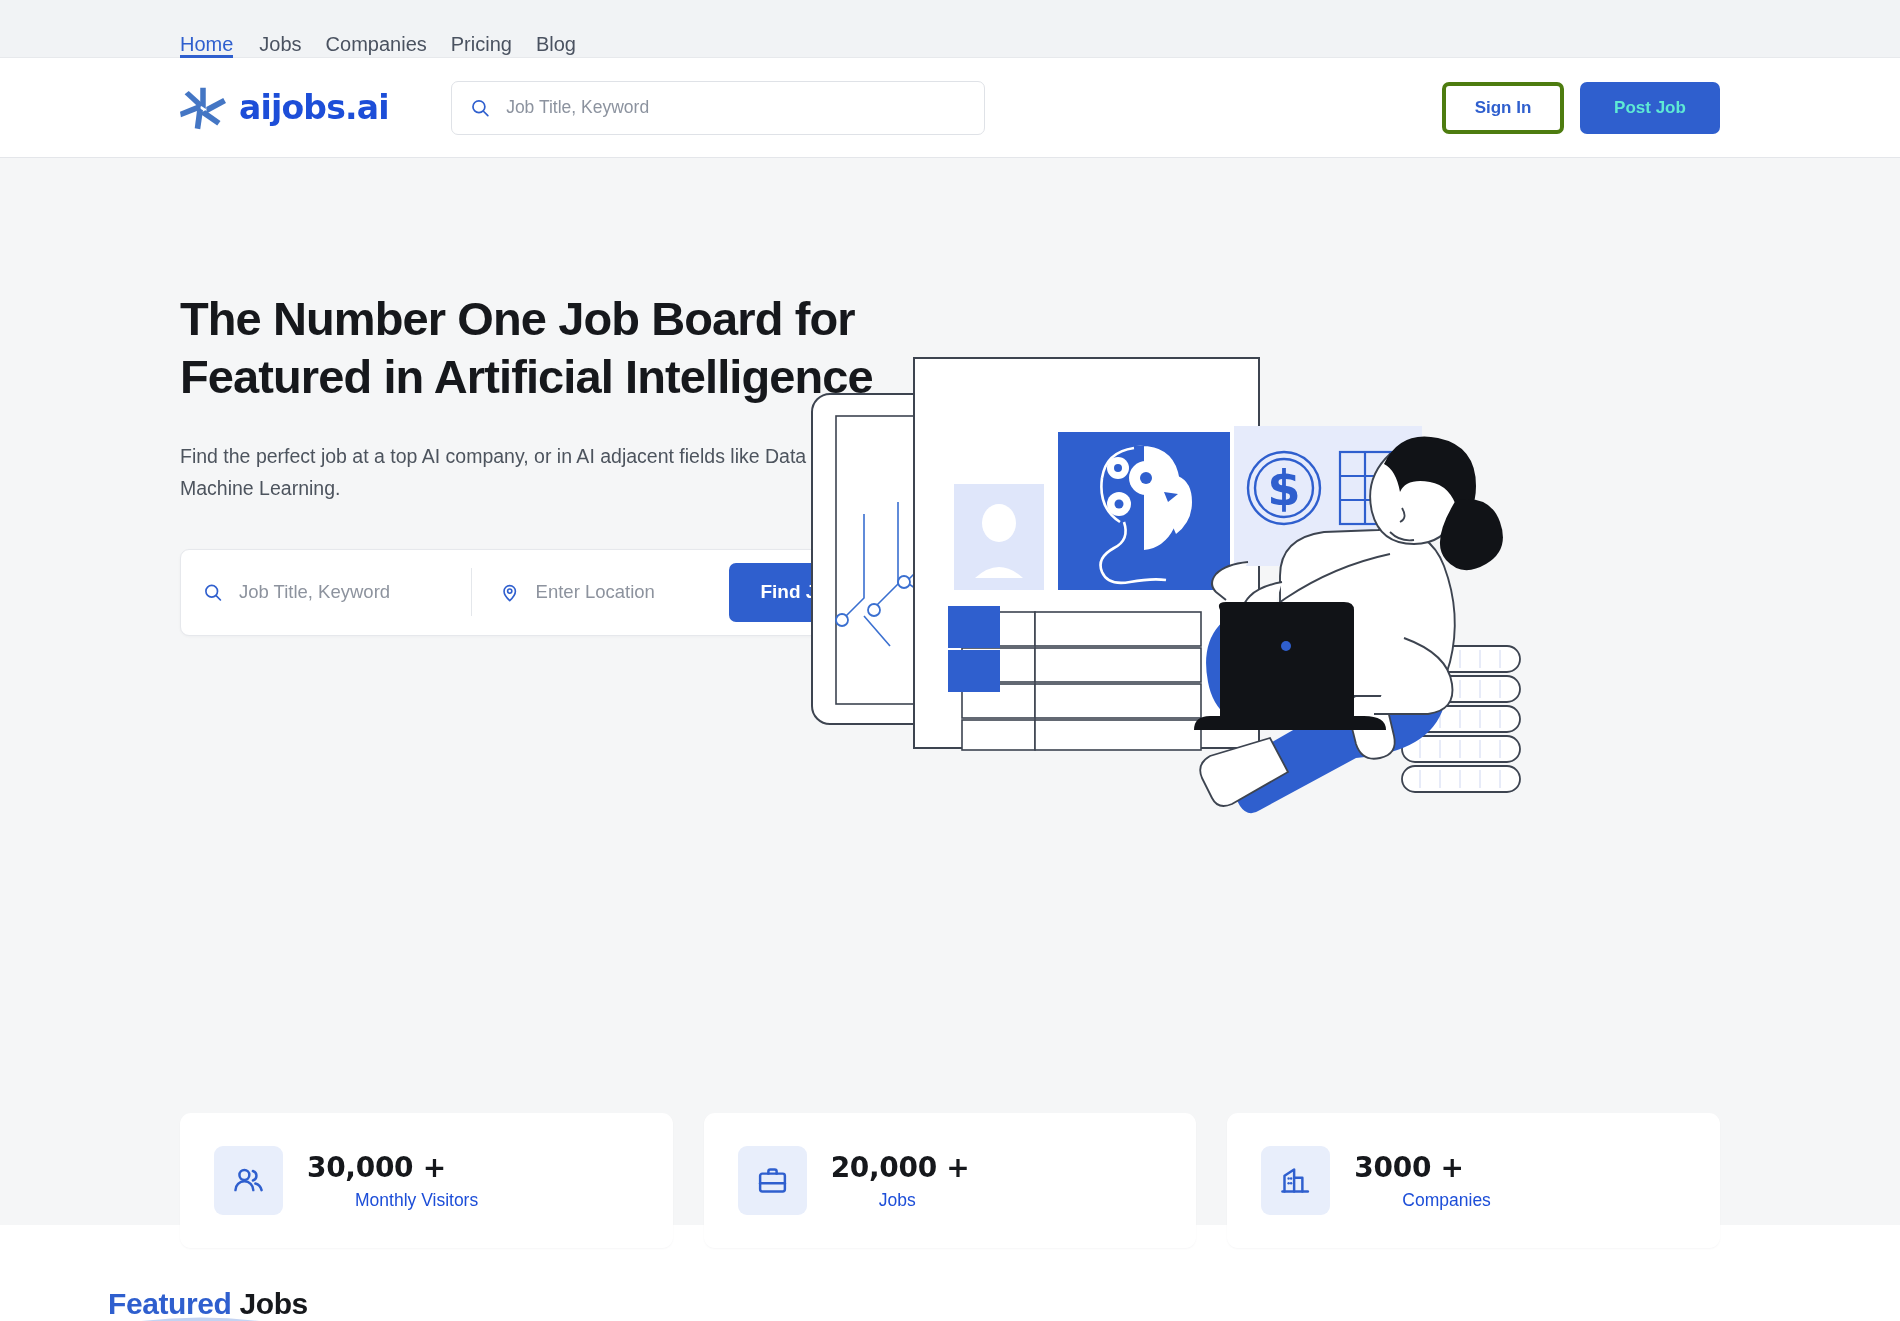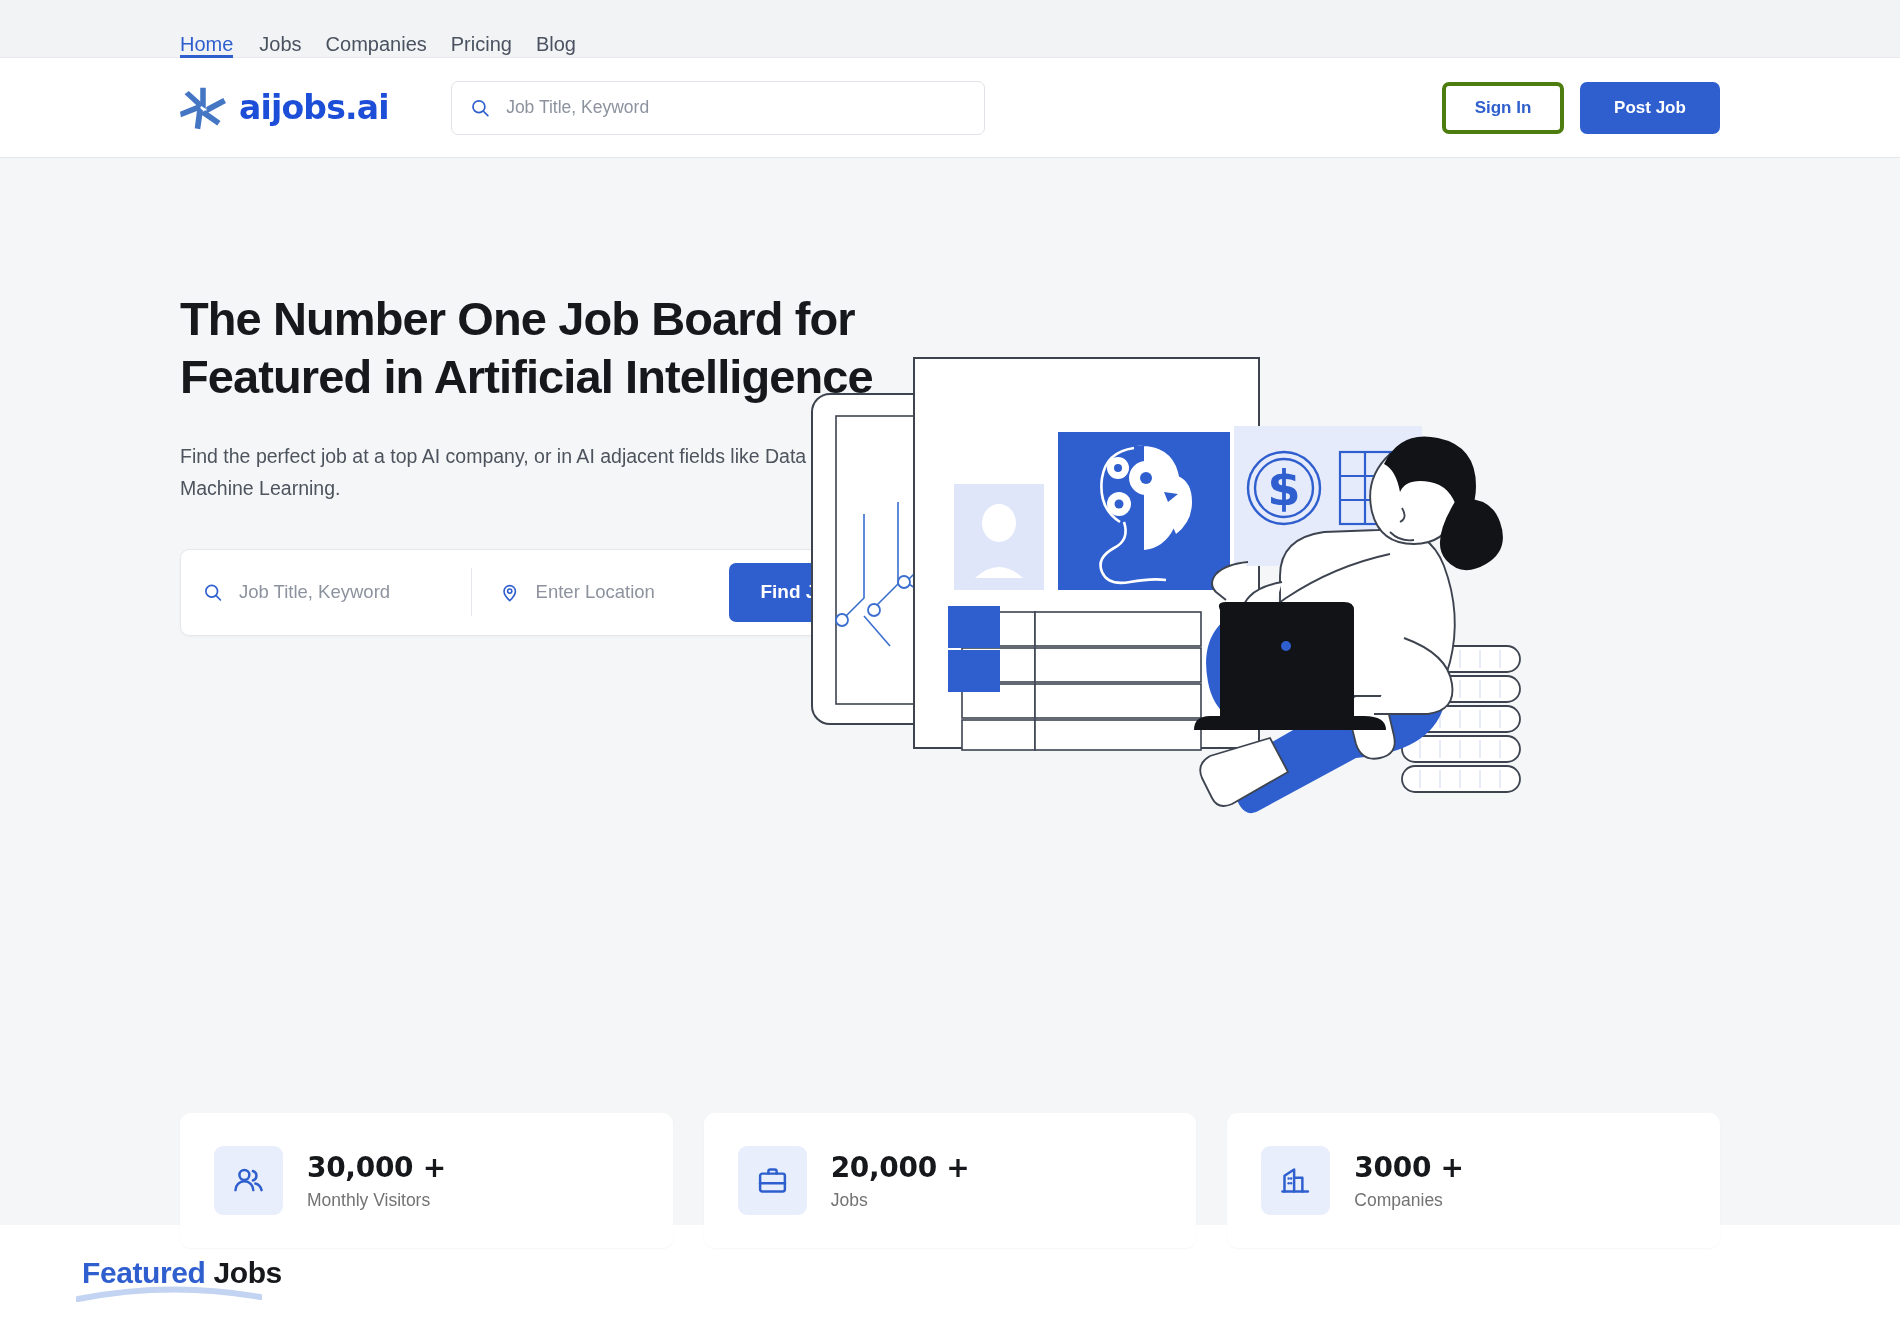--- a/index.html
+++ b/index.html
@@ -107,21 +107,21 @@
     font-weight: 700;
     cursor: pointer;
     font-family: "Liberation Sans", sans-serif;
   }
   .btn-postjob {
     width: 140px;
     height: 52px;
     border: none;
     border-radius: 7px;
     background: #2f5fce;
-    color: #ffffff;
+    color: #5eead4;
     font-size: 17px;
     font-weight: 700;
     cursor: pointer;
     font-family: "Liberation Sans", sans-serif;
   }
 
   
   .hero {
     background: #f5f6f7;
     height: 1067px;
@@ -232,31 +232,32 @@
   }
   .stat-value {
     font-size: 28px;
     font-weight: 700;
     color: #16181c;
     letter-spacing: -0.3px;
     font-family: "DejaVu Sans", sans-serif;
   }
   .stat-label {
     font-size: 17.5px;
-    color: #737373;
+    color: #1d4ed8;
     margin-top: 6px;
+    margin-left: 48px;
   }
 
   
   .featured {
     background: #fff;
     height: 96px;
-    padding: 0 82px;
-    display: flex;
-    align-items: center;
+    padding: 0 108px;
+    display: flex;
+    align-items: flex-end;
   }
   .featured-h {
     font-size: 30px;
     font-weight: 700;
     color: #16181c;
     letter-spacing: -0.4px;
     position: relative;
     display: inline-block;
   }
   .featured-h .blue { color: #2f5fce; position: relative; }

